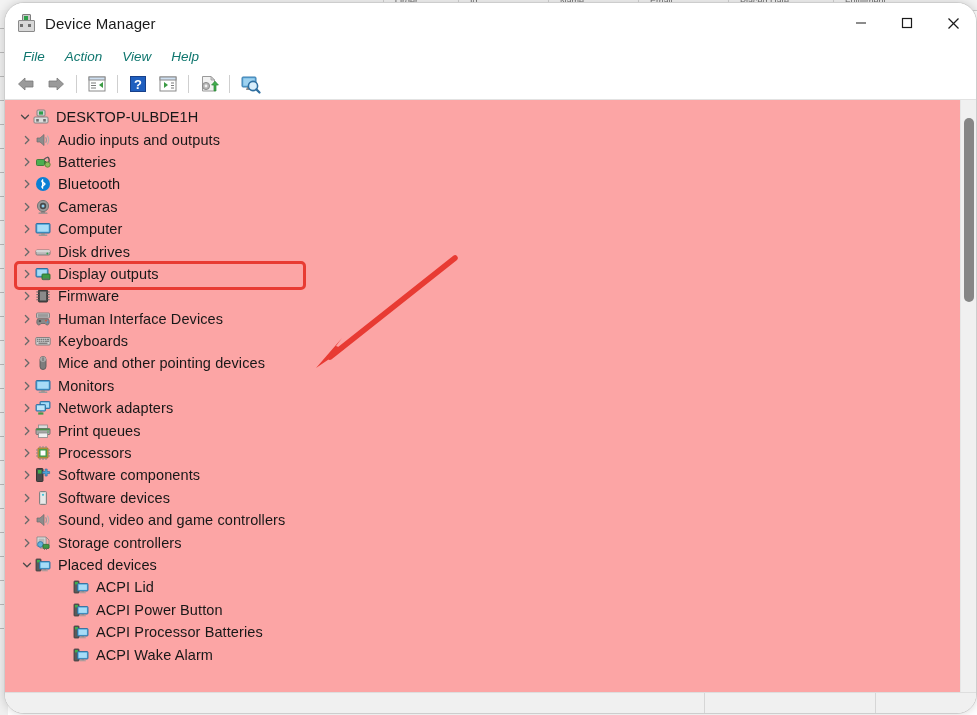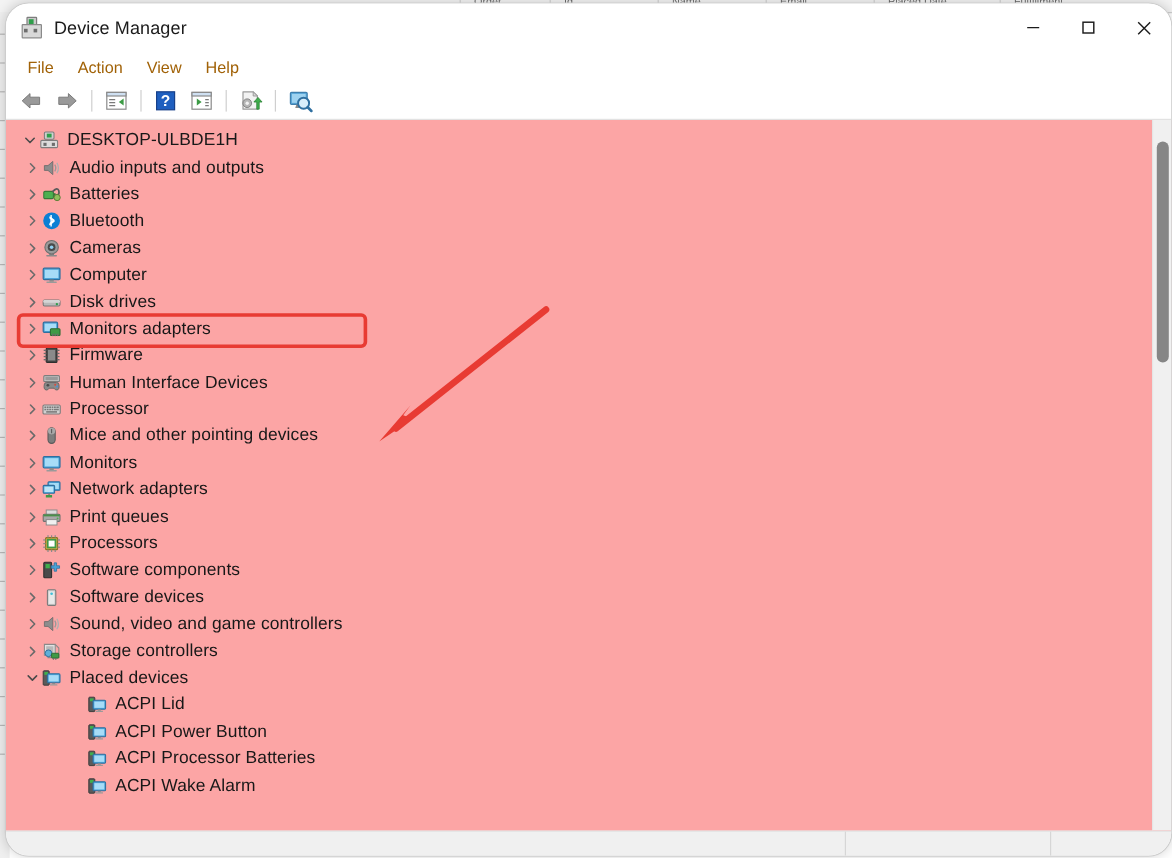--- a/index.html
+++ b/index.html
@@ -138,24 +138,25 @@
   
   #menubar {
     height: 26px;
     background: #ffffff;
     display: flex;
     align-items: center;
     padding-left: 8px;
   }
   .menu-item {
     font-size: 13.5px;
-    color: #a16207;
+    color: #0f766e;
     padding: 3px 10px;
     cursor: default;
     white-space: nowrap;
+    font-style: italic;
   }
 
   
   #toolbar {
     height: 30px;
     background: #ffffff;
     display: flex;
     align-items: center;
     padding-left: 6px;
     border-bottom: 1px solid #e2e2e2;
@@ -541,21 +542,21 @@
           <span class="icon">
             <svg width="16" height="16" viewBox="0 0 16 16">
               <rect x="1" y="2.5" width="12" height="8.5" rx="1" fill="#4aa3d8" stroke="#2f6f9e" stroke-width="1"></rect>
               <rect x="2.2" y="3.7" width="9.6" height="6.1" fill="#a7dcf7"></rect>
               <rect x="7" y="8" width="8" height="5.6" rx="0.8" fill="#3f9a46" stroke="#2b6b30" stroke-width="0.9"></rect>
               <rect x="8.4" y="12.1" width="1.2" height="2" fill="#6a6a6a"></rect>
               <rect x="10.4" y="12.1" width="1.2" height="2" fill="#6a6a6a"></rect>
               <rect x="12.4" y="12.1" width="1.2" height="2" fill="#6a6a6a"></rect>
             </svg>
           </span>
-          <span class="label">Monitors adapters</span>
+          <span class="label">Display outputs</span>
         </div>
         <div class="row lvl1">
           <span class="chev">
             <svg width="10" height="10" viewBox="0 0 10 10">
               <path d="M3.4 1.5 L6.9 5 L3.4 8.5" fill="none" stroke="#6a6a6a" stroke-width="1.3" stroke-linecap="round" stroke-linejoin="round"></path>
             </svg>
           </span>
           <span class="icon">
             <svg width="16" height="16" viewBox="0 0 16 16">
               <rect x="3.5" y="2" width="9" height="12" rx="0.8" fill="#4a4a4a" stroke="#2e2e2e" stroke-width="0.9"></rect>
@@ -607,21 +608,21 @@
               <rect x="10" y="5.7" width="1.5" height="1.3" fill="#7a7a7a"></rect>
               <rect x="12" y="5.7" width="2" height="1.3" fill="#7a7a7a"></rect>
               <rect x="2" y="7.6" width="1.5" height="1.3" fill="#7a7a7a"></rect>
               <rect x="4" y="7.6" width="1.5" height="1.3" fill="#7a7a7a"></rect>
               <rect x="6" y="7.6" width="1.5" height="1.3" fill="#7a7a7a"></rect>
               <rect x="8" y="7.6" width="1.5" height="1.3" fill="#7a7a7a"></rect>
               <rect x="10" y="7.6" width="4" height="1.3" fill="#7a7a7a"></rect>
               <rect x="3.5" y="9.6" width="9" height="1.3" fill="#7a7a7a"></rect>
             </svg>
           </span>
-          <span class="label">Processor</span>
+          <span class="label">Keyboards</span>
         </div>
         <div class="row lvl1">
           <span class="chev">
             <svg width="10" height="10" viewBox="0 0 10 10">
               <path d="M3.4 1.5 L6.9 5 L3.4 8.5" fill="none" stroke="#6a6a6a" stroke-width="1.3" stroke-linecap="round" stroke-linejoin="round"></path>
             </svg>
           </span>
           <span class="icon">
             <svg width="16" height="16" viewBox="0 0 16 16">
               <rect x="5" y="1.5" width="6" height="13" rx="3" fill="#7d7d7d" stroke="#5a5a5a" stroke-width="0.9"></rect>

